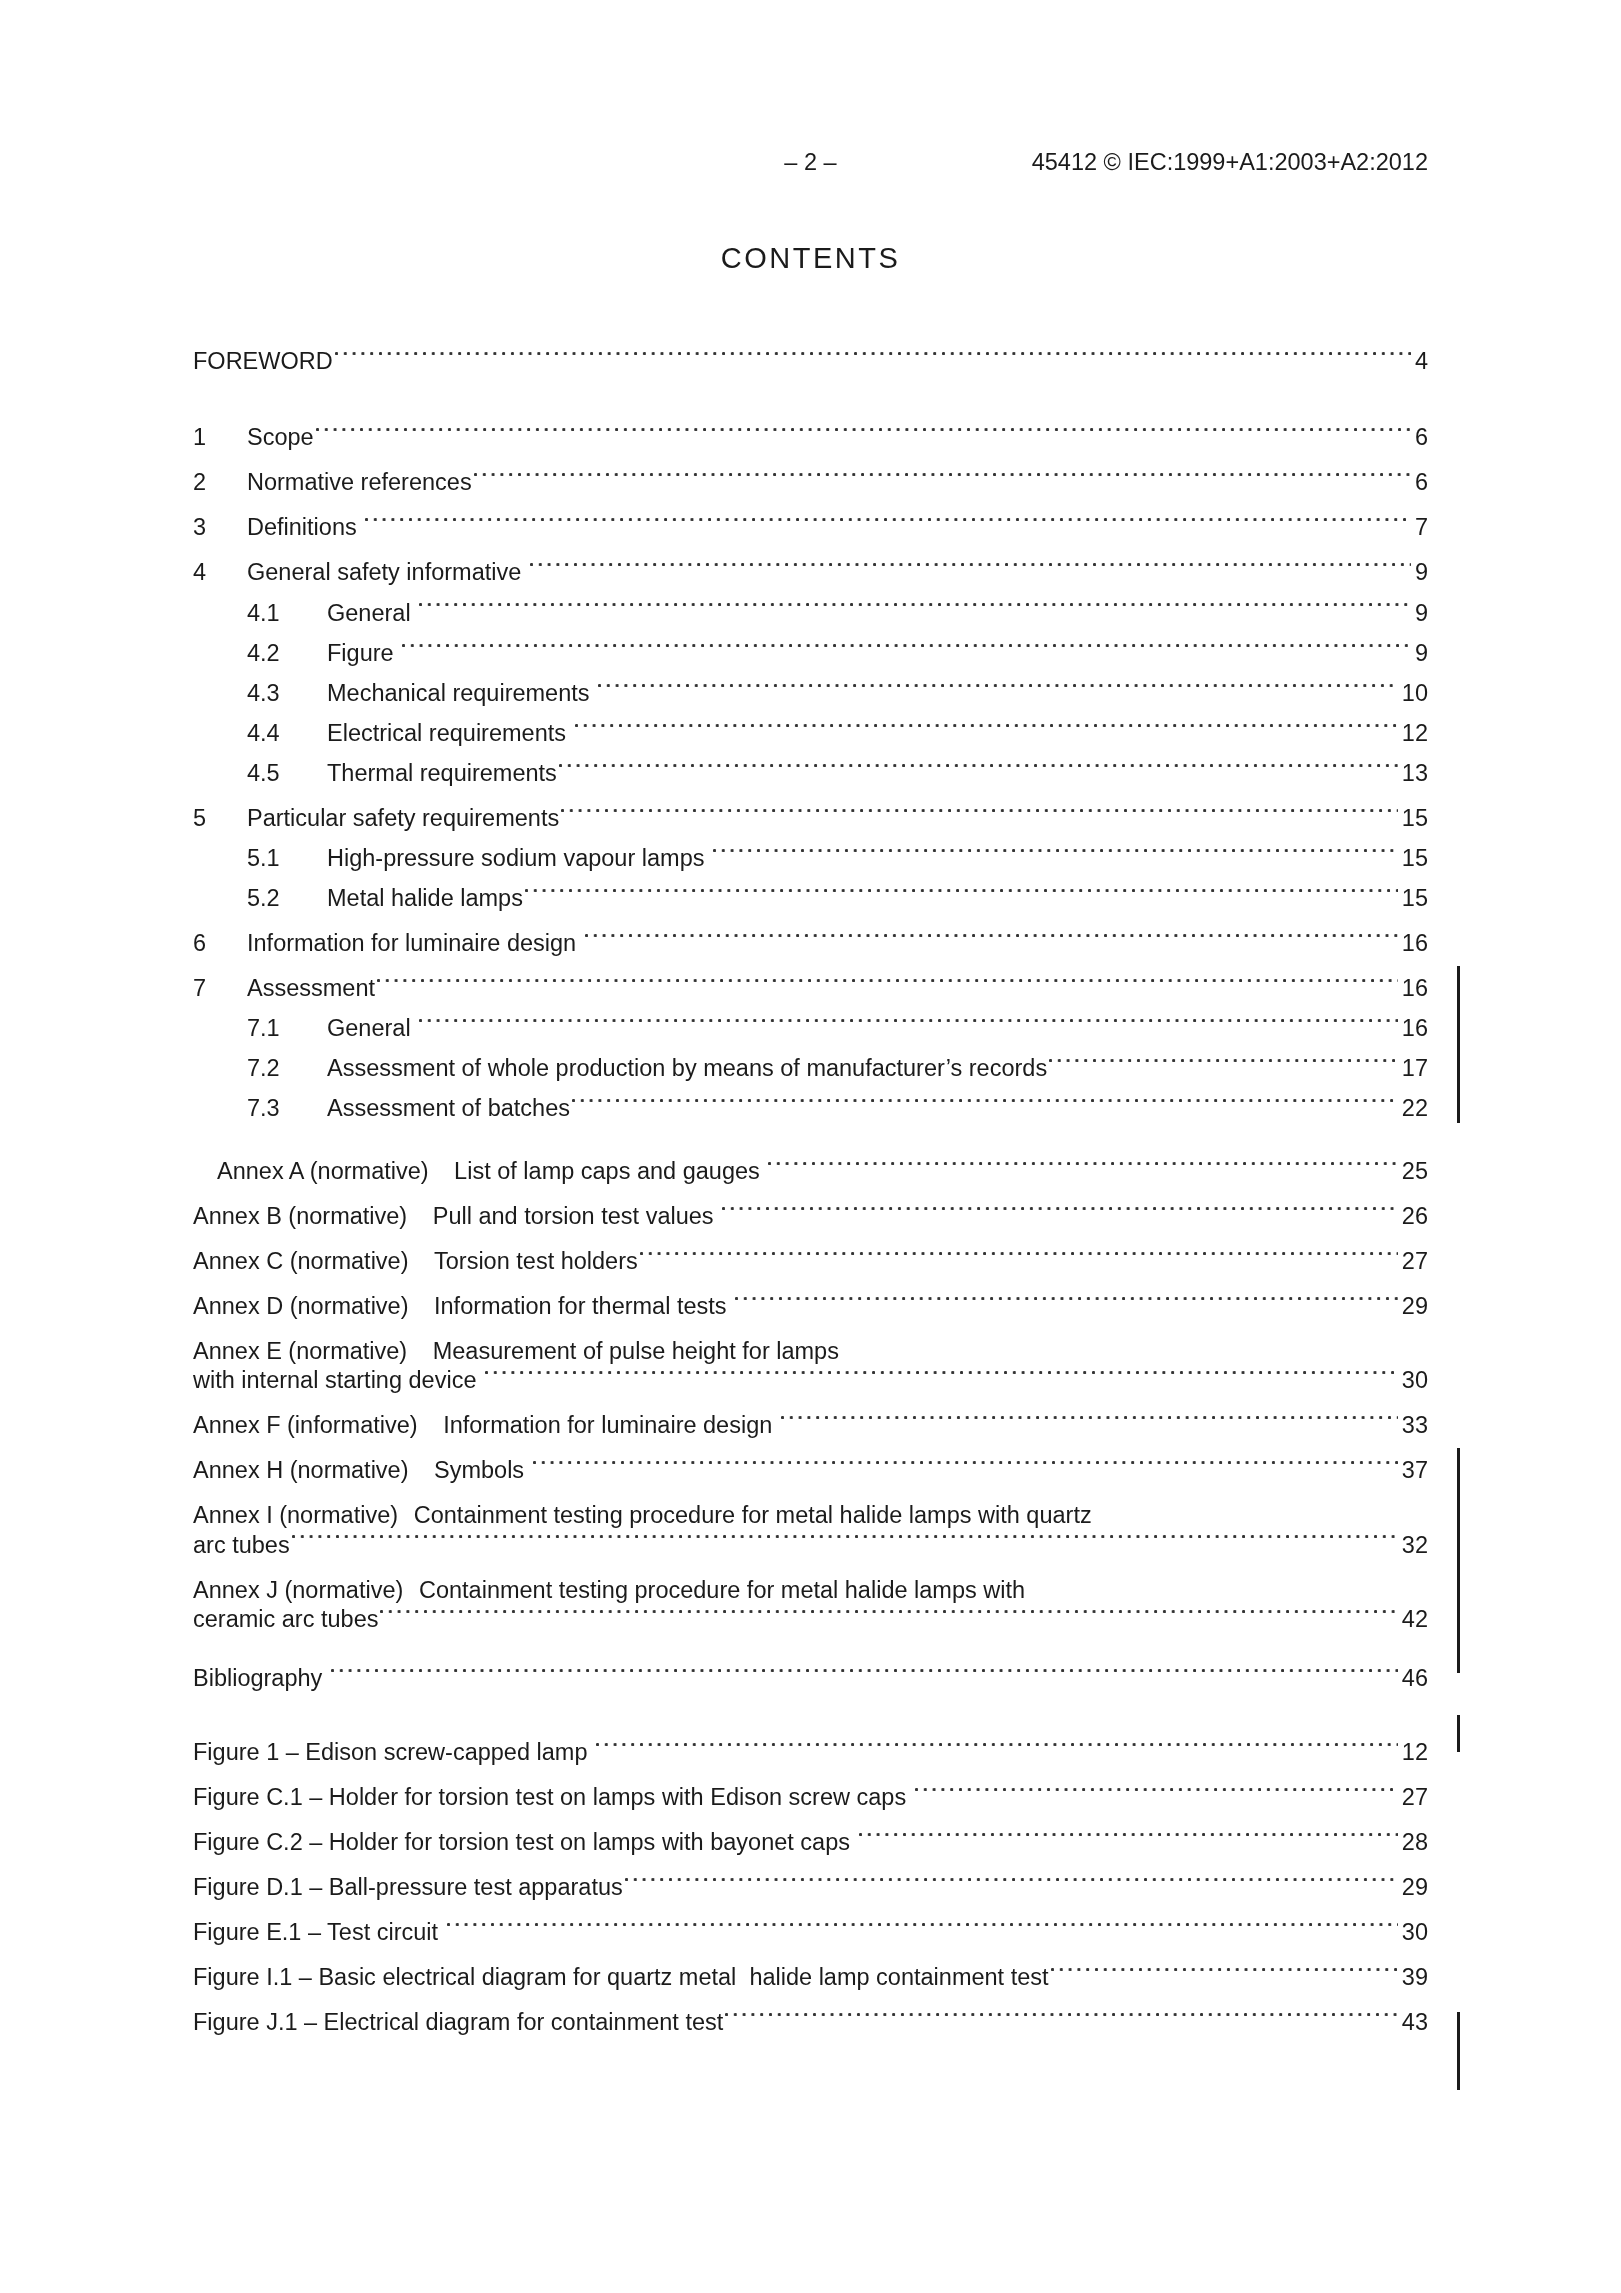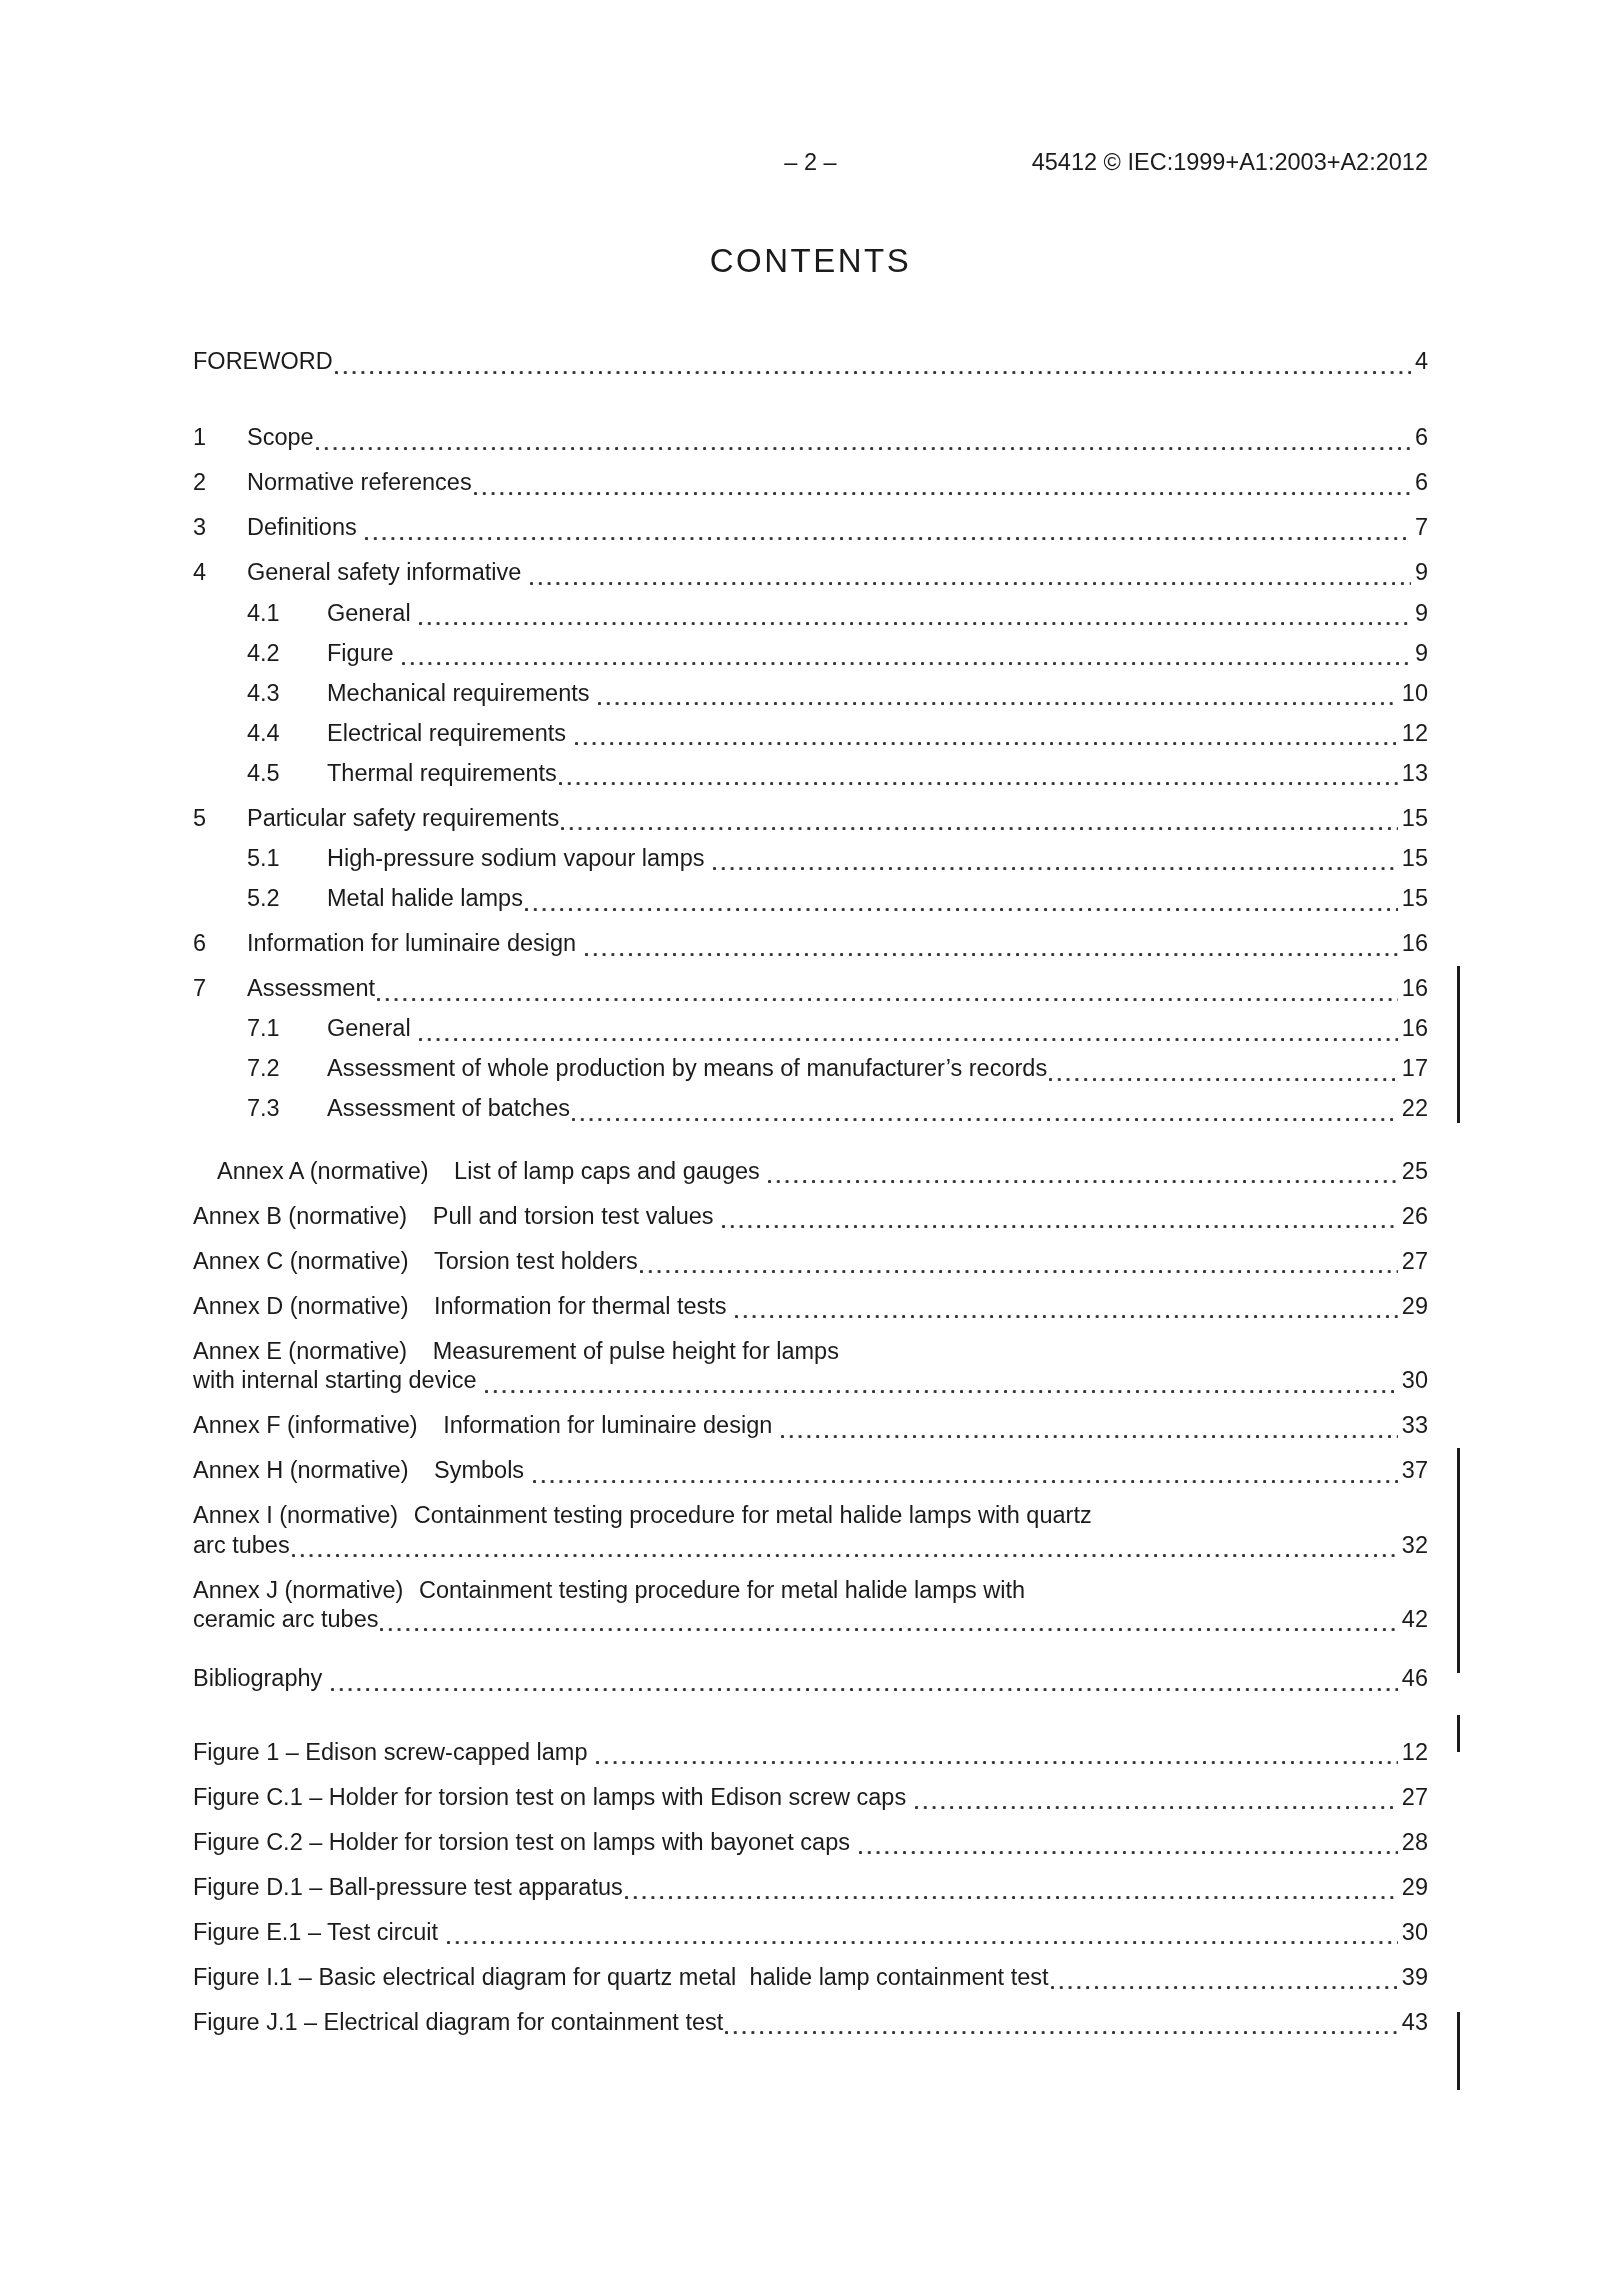--- a/index.html
+++ b/index.html
@@ -12,27 +12,27 @@
     overflow:hidden;
   }
   .running-header{
     position:absolute;top:148px;left:193px;width:1235px;
     font-size:23.5px;line-height:29px;
   }
   .pgmark{position:absolute;left:0;width:100%;text-align:center;white-space:pre;}
   .docref{position:absolute;right:0;white-space:pre;}
   .contents-title{
     position:absolute;top:242px;left:0;width:100%;margin:0;
-    text-align:center;font-size:33px;font-weight:400;letter-spacing:2.5px;
+    text-align:center;font-size:29px;font-weight:400;letter-spacing:2.5px;
   }
   .toc{
     position:absolute;top:348px;left:193px;width:1235px;
     font-size:23.5px;
   }
-  .row{display:flex;align-items:flex-end;line-height:27.4px;margin-top:17.6px;}
+  .row{display:flex;align-items:flex-start;line-height:27.4px;margin-top:17.6px;}
   .row.first{margin-top:0;}
   .row.sub{padding-left:54px;margin-top:12.7px;}
   .row.cont{margin-top:2px;}
   .row.gap-clauses{margin-top:49px;}
   .row.gap-annexes{margin-top:35px;margin-left:24px;}
   .row.gap-bibliography{margin-top:32px;}
   .row.gap-figures{margin-top:46px;}
   .num{flex:0 0 54px;white-space:pre;}
   .sub .num{flex:0 0 80px;}
   .label{margin-right:25.5px;white-space:pre;}

